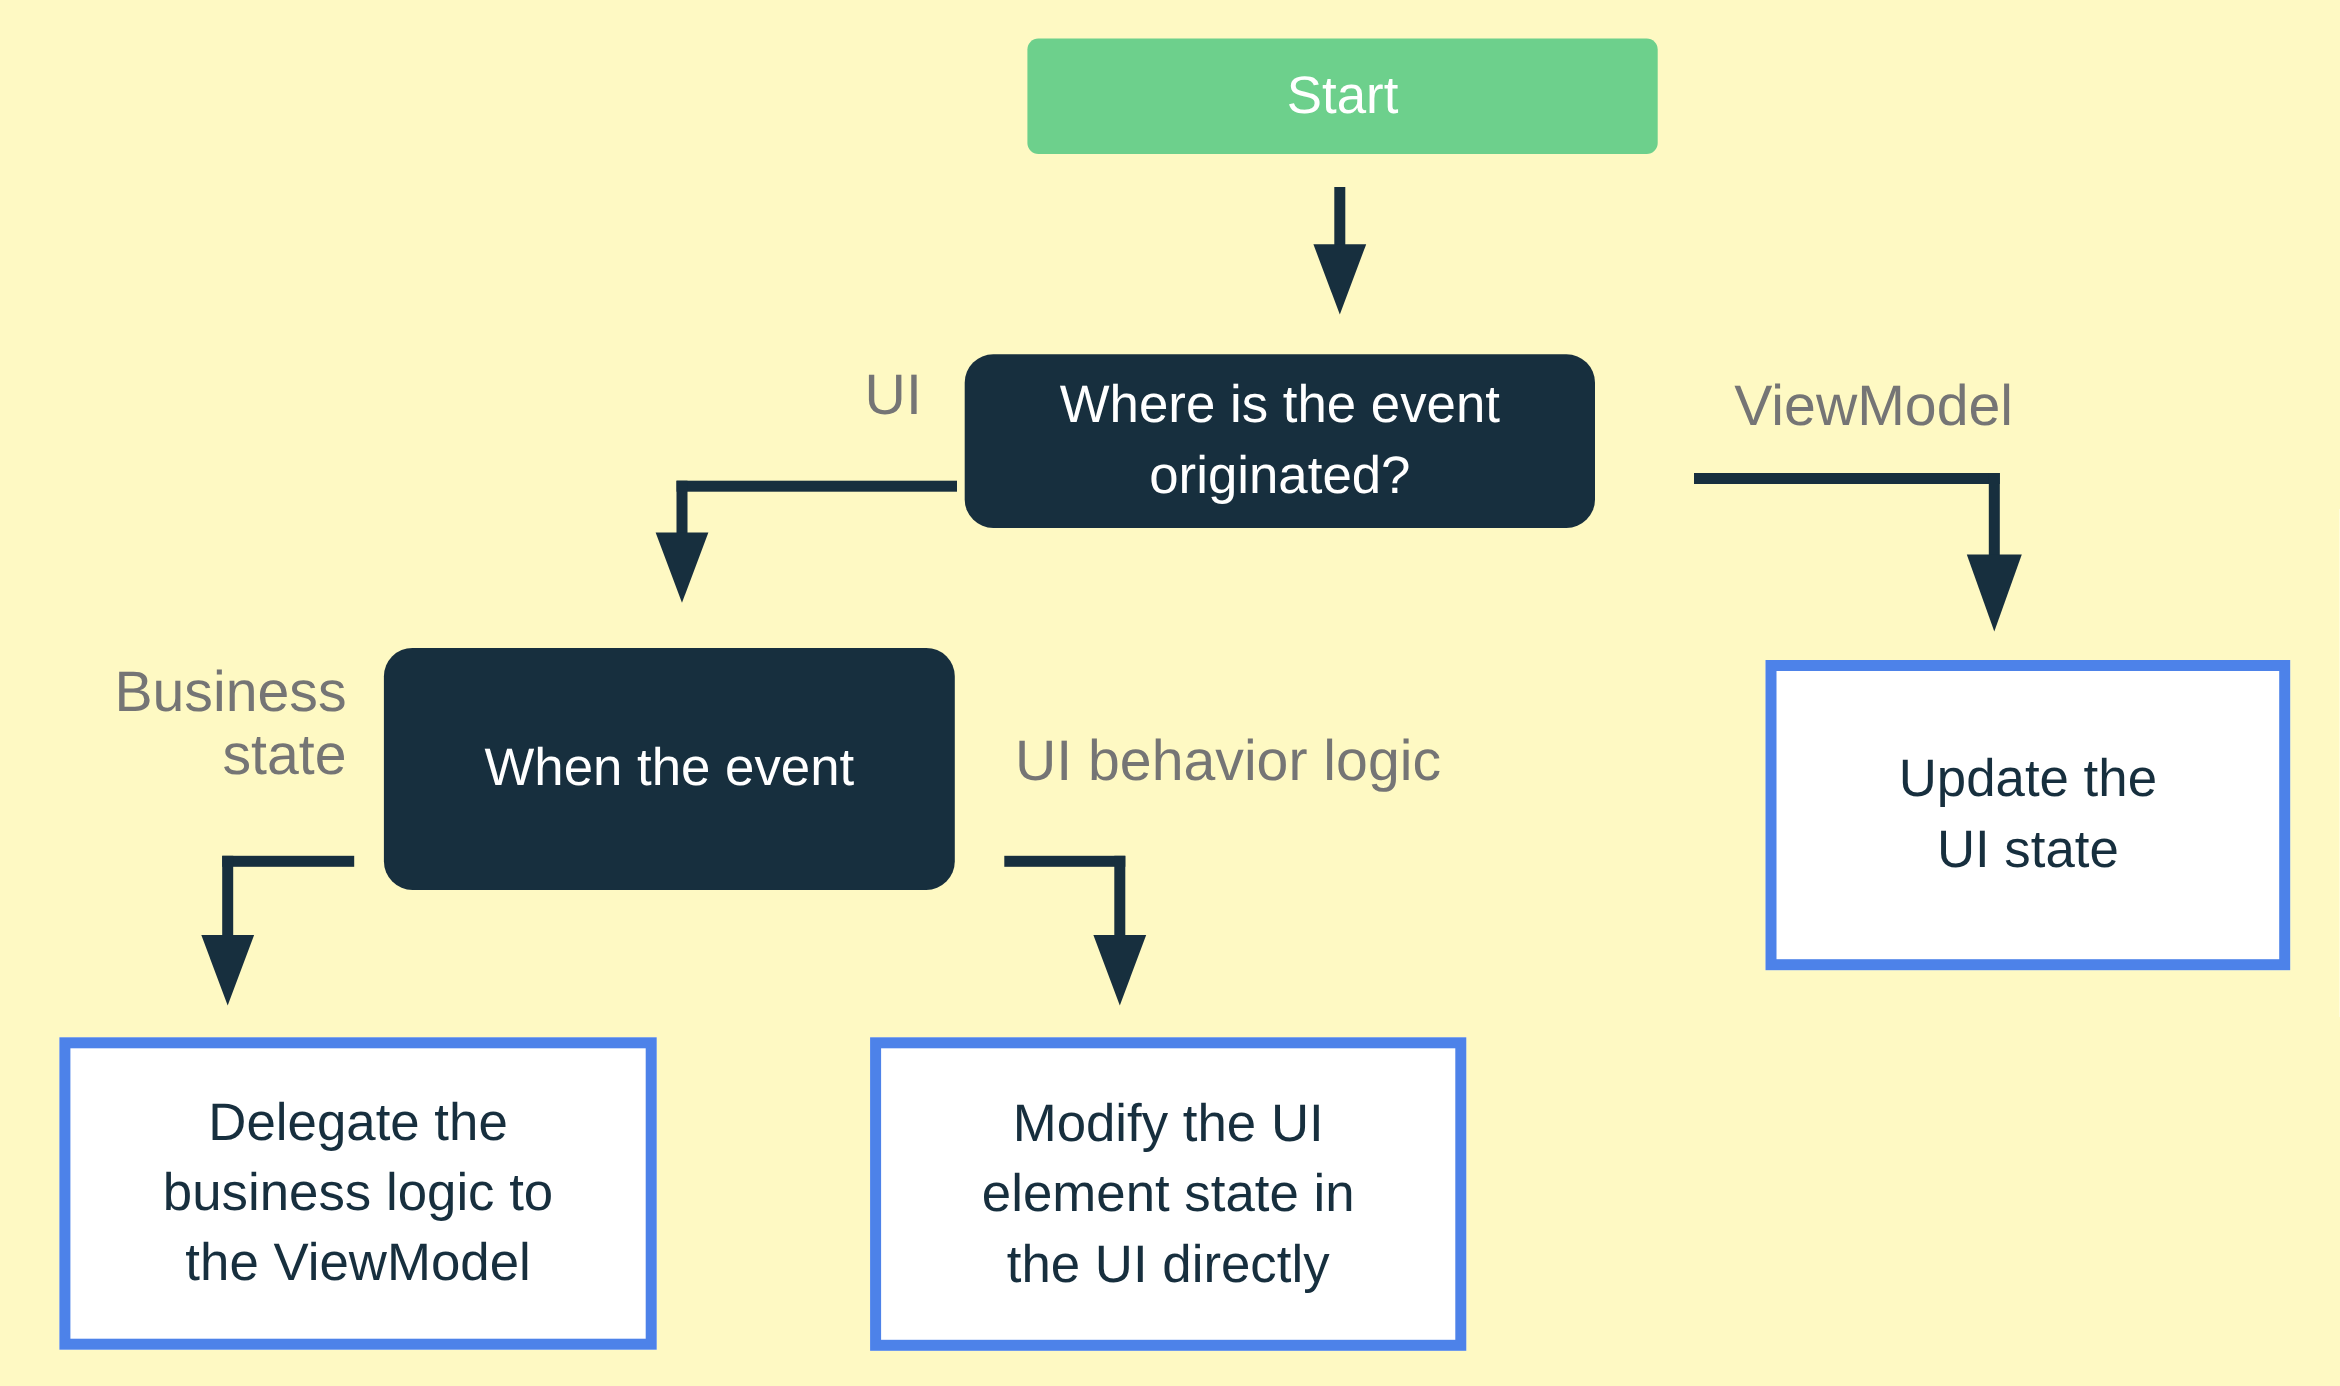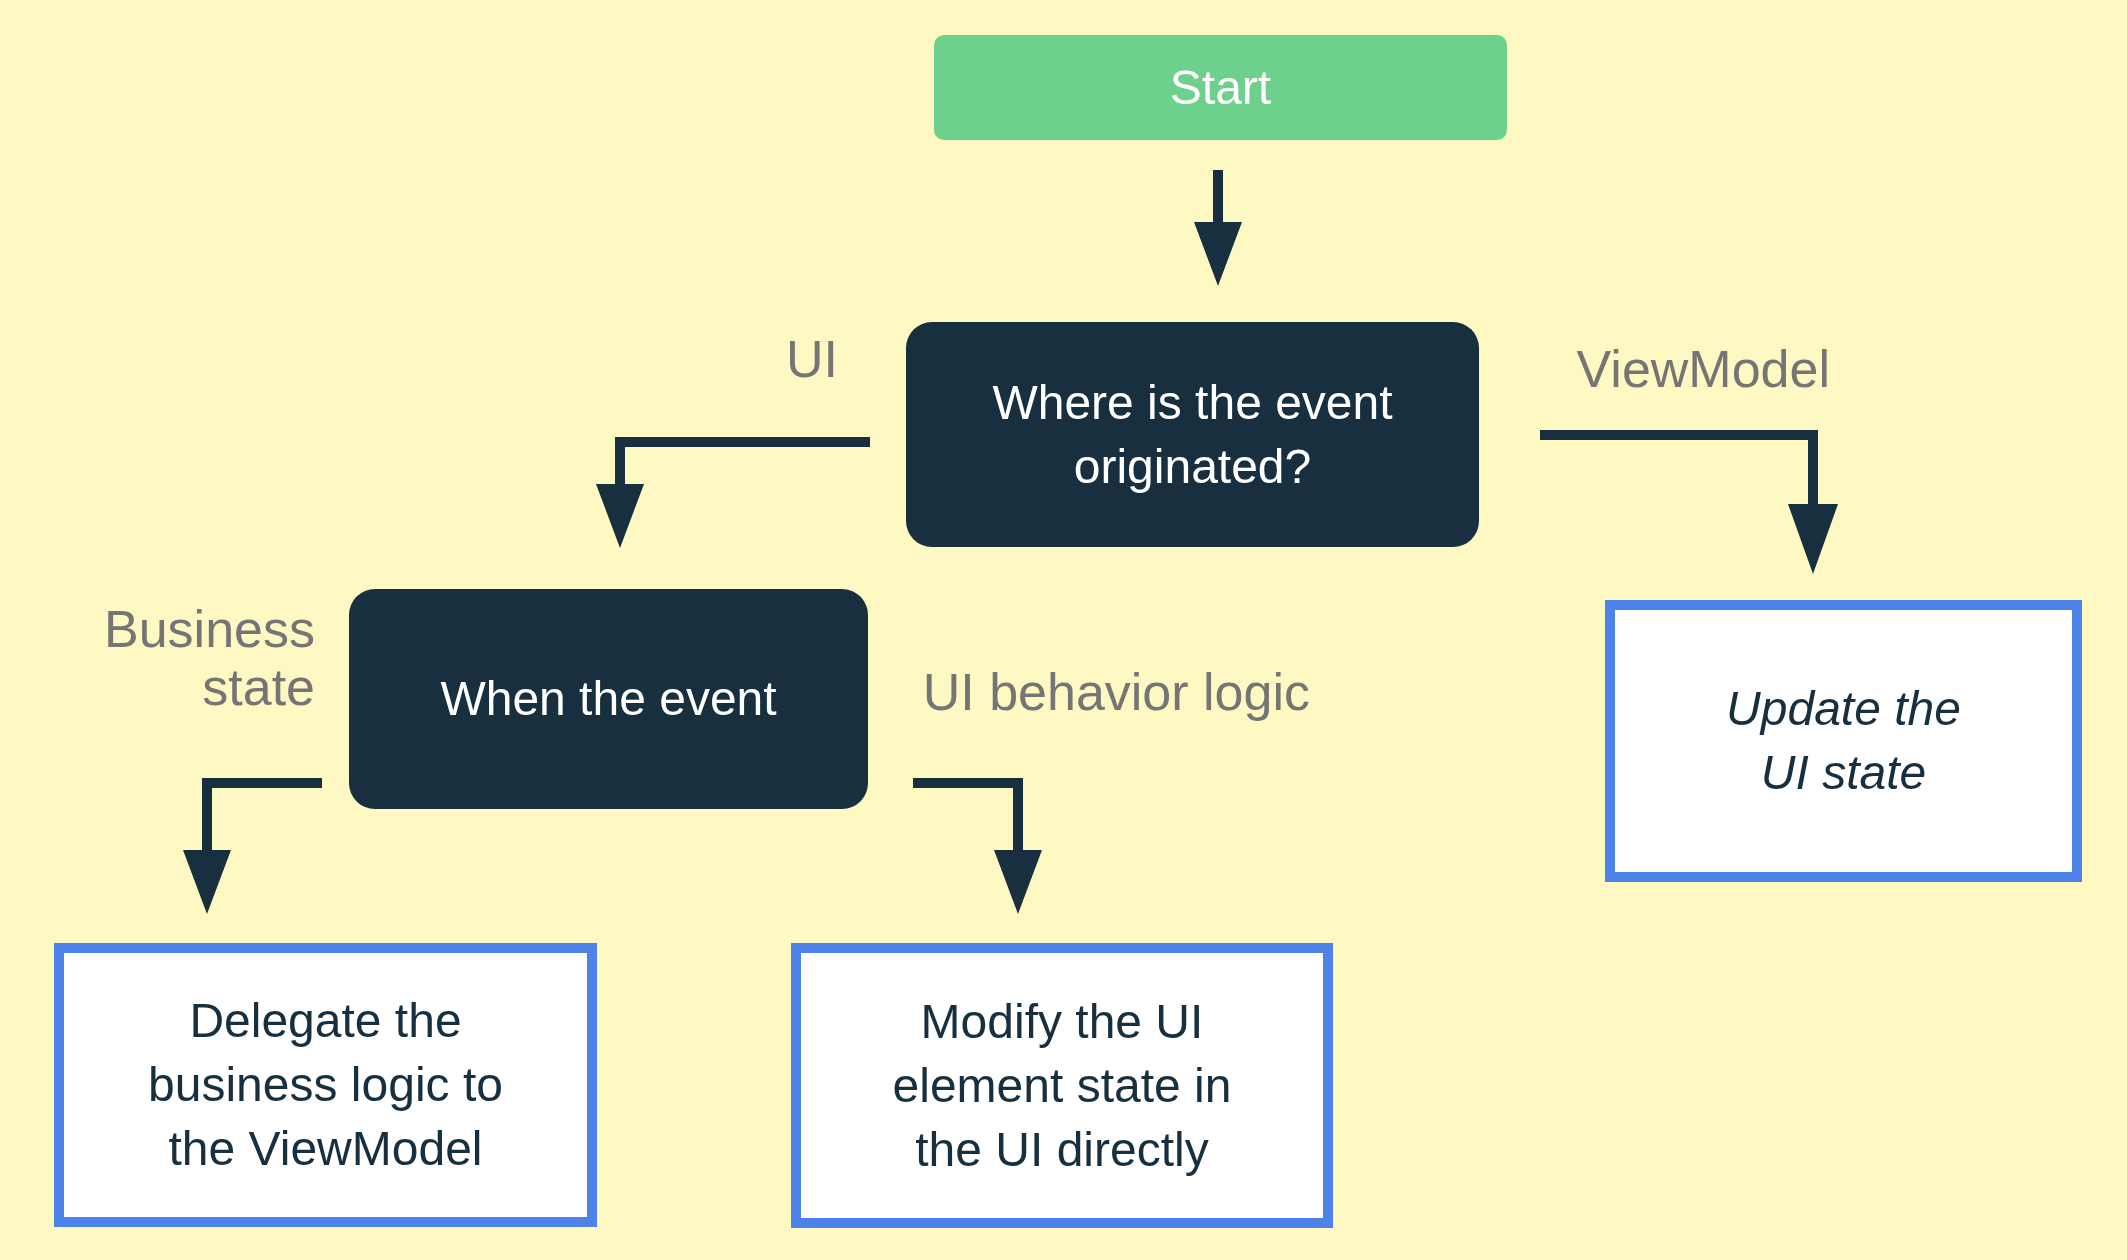--- a/index.html
+++ b/index.html
@@ -47,21 +47,21 @@
 
   <div class="node start" style="left:934px;top:35px;width:573px;height:105px;">
     <span class="line">Start</span>
   </div>
 
   <div>
     <div class="seg" style="left:1213px;top:170px;width:10px;height:56px;"></div>
     <div class="head" style="left:1194px;top:222px;"></div>
   </div>
 
-  <div class="node decision" style="left:906px;top:322px;width:573px;height:225px;">
+  <div class="node decision" style="left:877px;top:322px;width:573px;height:158px;">
     <div>
       <span class="line">Where is the event</span>
       <span class="line">originated?</span>
     </div>
   </div>
 
   <div class="edge-label" style="left:638px;top:330px;width:200px;">UI</div>
 
   <div class="edge-label" style="left:1530px;top:328px;width:300px;margin-top:12px;">ViewModel</div>
 
@@ -95,21 +95,21 @@
     <div class="seg" style="left:202px;top:778px;width:10px;height:74px;"></div>
     <div class="head" style="left:183px;top:850px;"></div>
   </div>
 
   <div>
     <div class="seg" style="left:913px;top:778px;width:110px;height:10px;"></div>
     <div class="seg" style="left:1013px;top:778px;width:10px;height:74px;"></div>
     <div class="head" style="left:994px;top:850px;"></div>
   </div>
 
-  <div class="node outcome" style="left:1605px;top:600px;width:477px;height:282px;font-style:italic;">
+  <div class="node outcome" style="left:1605px;top:600px;width:477px;height:282px;">
     <div>
       <span class="line">Update the</span>
       <span class="line">UI state</span>
     </div>
   </div>
 
   <div class="node outcome" style="left:54px;top:943px;width:543px;height:284px;">
     <div>
       <span class="line">Delegate the</span>
       <span class="line">business logic to</span>

